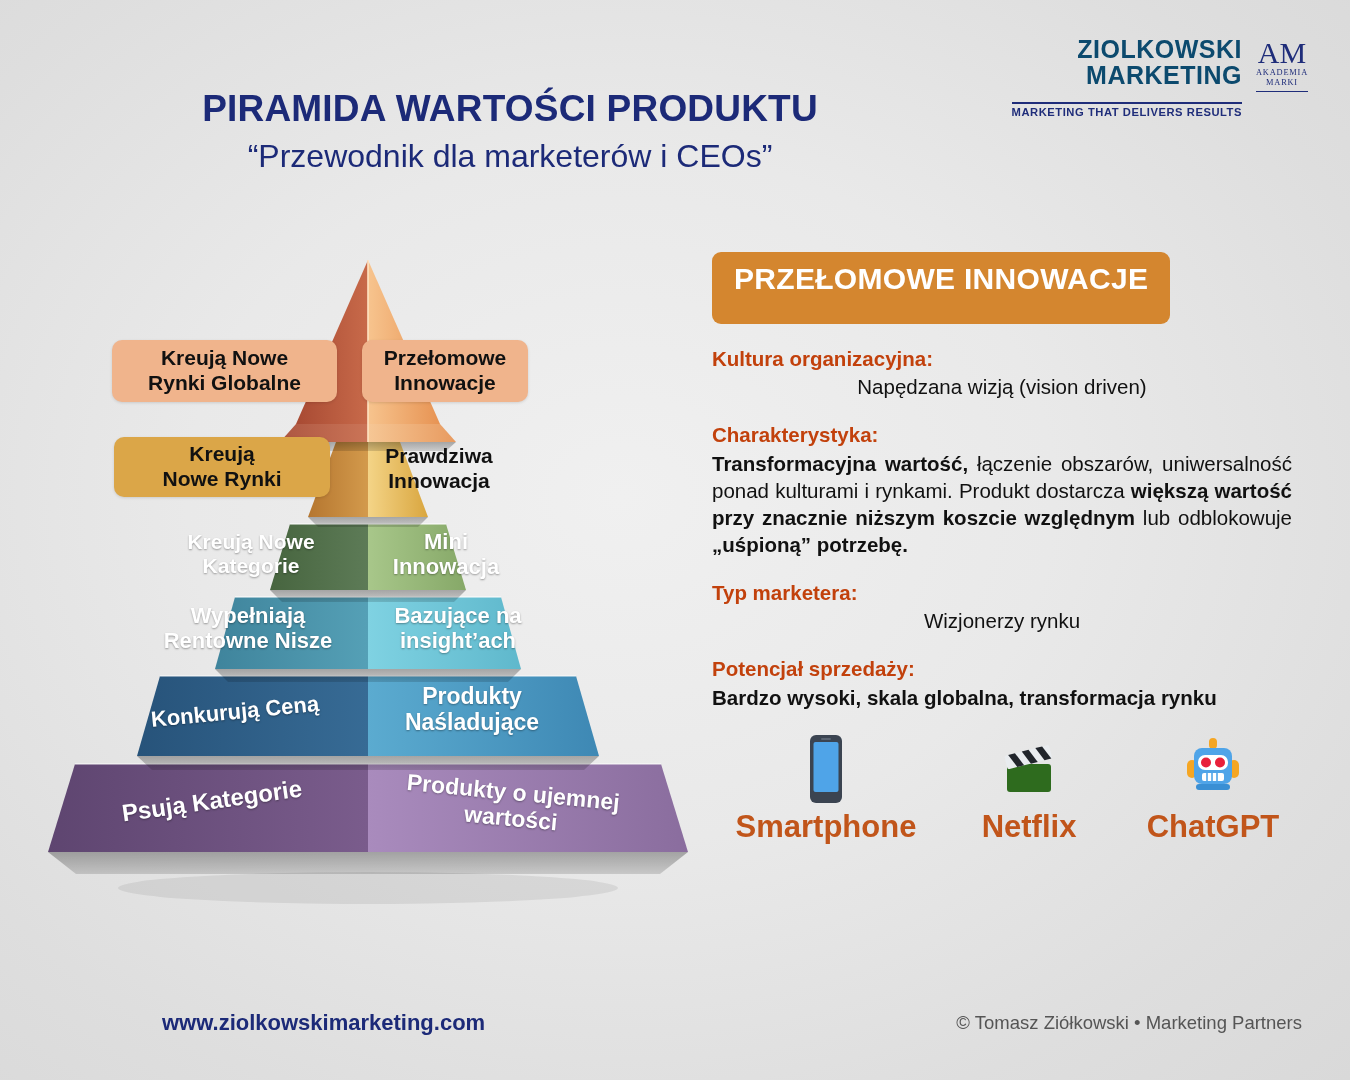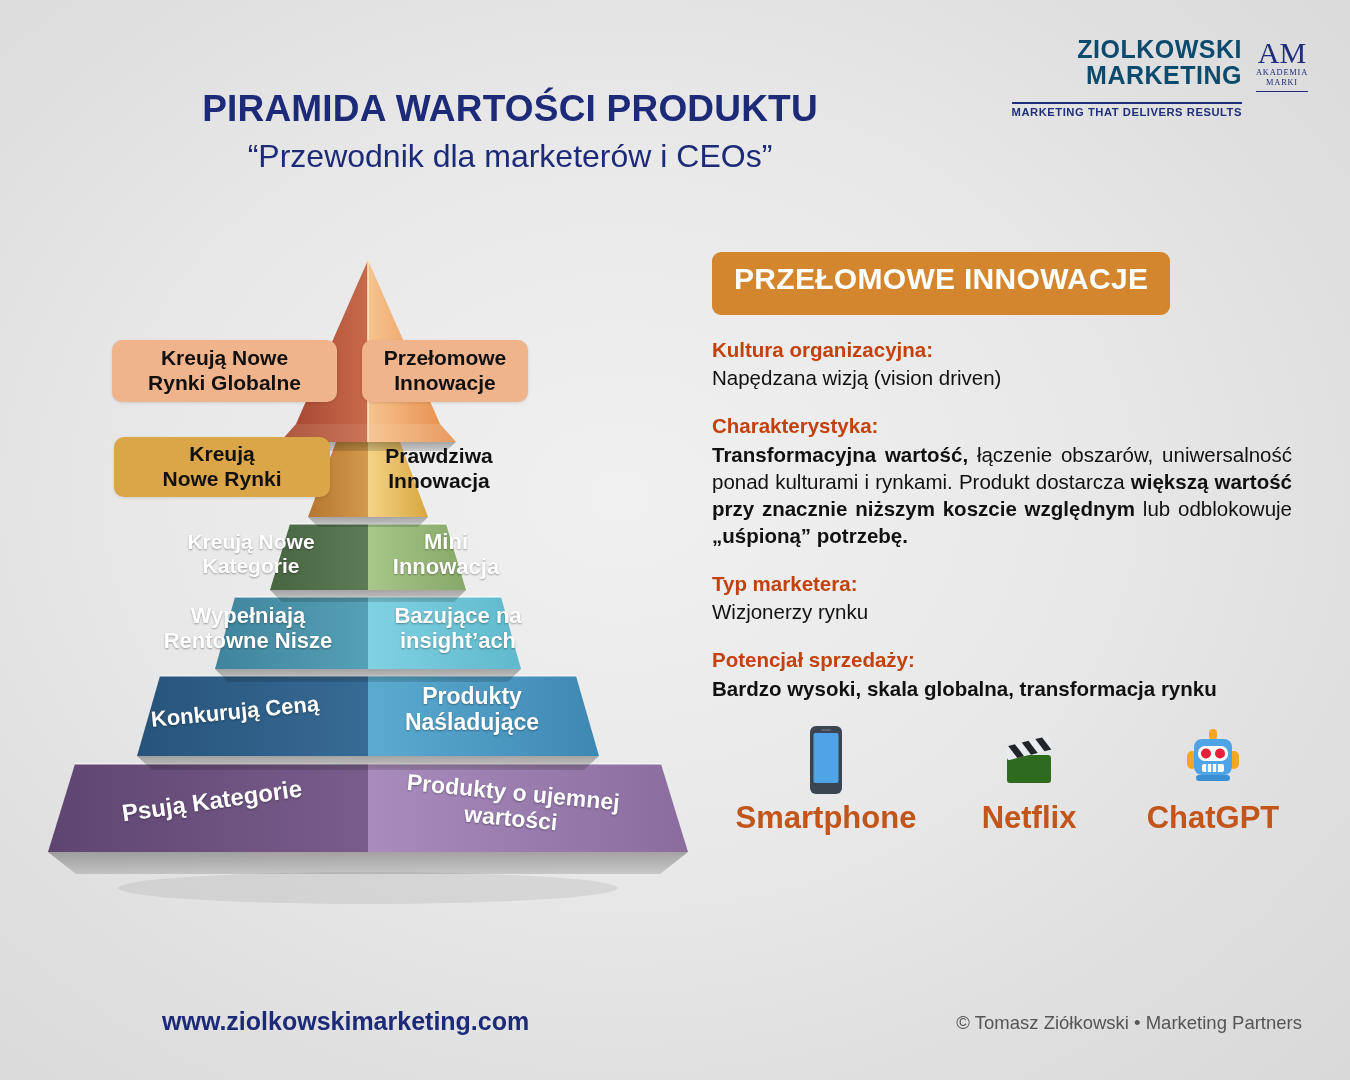--- a/index.html
+++ b/index.html
@@ -53,37 +53,37 @@
   }
   .pill.gold{ background:#DBA648; }
   .plain{
     position:absolute; color:#111; font-weight:bold; text-align:center; line-height:1.18;
   }
 
   
   #panel{ position:absolute; left:712px; top:252px; width:580px; }
   #badge{
     display:inline-block; background:#D4862F; color:#fff; font-weight:bold;
-    font-size:30px; padding:10px 22px 19px; border-radius:9px; letter-spacing:.3px;
+    font-size:30px; padding:10px 22px 28px; border-radius:9px; letter-spacing:.3px;
   }
   .sec{ margin-top:22px; }
   .sec-h{ color:#c2410c; font-weight:bold; font-size:20.5px; line-height:1.25; }
-  .sec-b{ color:#111; font-size:20.5px; line-height:1.3; margin-top:2px; }
+  .sec-b{ color:#111; font-size:20.5px; line-height:1.3; margin-top:2px;text-align:center; }
   .sec-b.just{ text-align:justify; line-height:1.32; }
 
   
   #examples{ margin-top:16px; display:flex; gap:8px; align-items:flex-end; }
   .ex{ flex:0 0 auto; text-align:center; }
   .ex-ic{ height:72px; display:flex; align-items:center; justify-content:center; }
   .ex-nm{ color:#C1551A; font-weight:bold; font-size:31px; margin-top:4px; }
 
   
   #site{
     position:absolute; left:162px; bottom:44px; color:#1C2A78;
-    font-weight:bold; font-size:25px;
+    font-weight:bold; font-size:22px;
   }
   #copy{
     position:absolute; right:48px; bottom:46px; color:#555;
     font-size:18.5px;
   }
 </style>
 </head>
 <body>
 
 <div id="logo">

